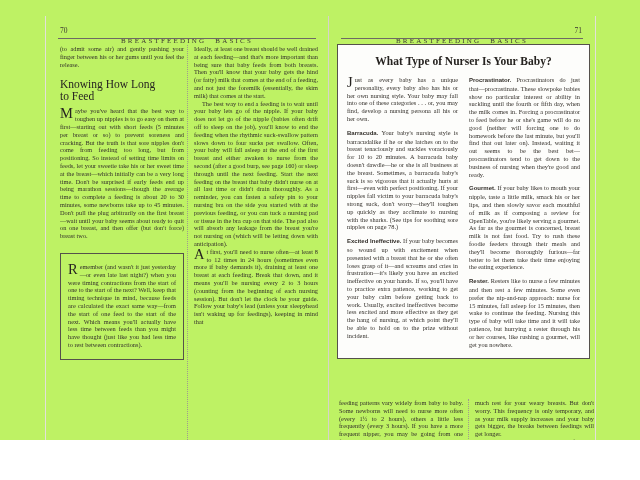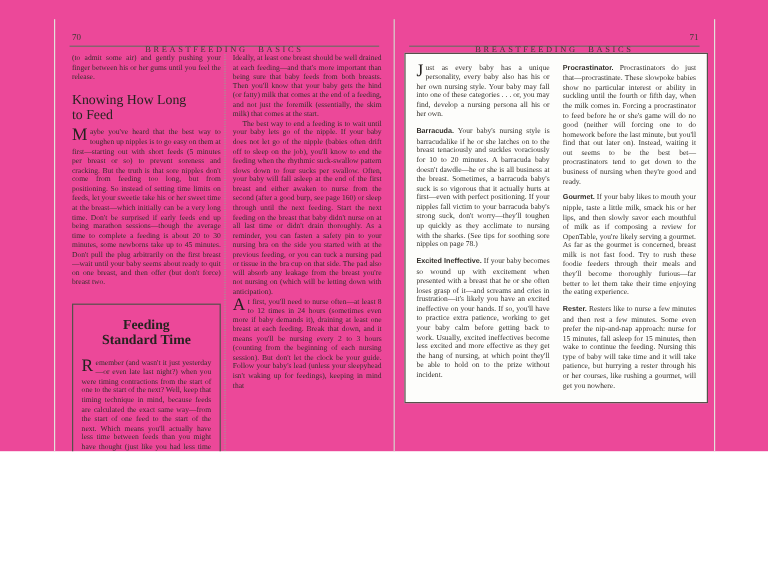--- a/index.html
+++ b/index.html
@@ -1,18 +1,18 @@
 <!DOCTYPE html>
 <html><head>
 <meta charset="utf-8">
 <style>
   * { margin:0; padding:0; box-sizing:border-box; }
   html,body { width:640px; height:480px; }
   body { background:#ffffff; font-family:"Liberation Serif", serif; color:#2f2c28; }
-  .spread { position:relative; width:640px; height:376px; background:#ec4899; overflow:hidden; }
+  .spread { position:relative; width:640px; height:440px; background:#bef264; overflow:hidden; }
   .edge { position:absolute; top:16px; height:448px; width:0; border-left:1px solid #e3e0da; }
   .edge.l { left:45px; }
   .edge.r { left:595px; }
   .edge.gutter { left:328px; border-left:1px solid #d6d2cb; }
   .page { position:absolute; top:0; height:480px; }
   .page-left { left:48px; width:278px; }
   .page-right { left:331px; width:262px; }
   .pagehead { position:absolute; top:26px; left:10px; right:10px; height:13px; border-bottom:1px solid #6e6a64; }
   .rh { position:absolute; left:0; right:0; top:11px; text-align:center; font-size:7px; letter-spacing:2.2px; word-spacing:5px; color:#3c3933; }
   .pn { position:absolute; top:0; font-size:7.5px; color:#3c3933; }
@@ -53,39 +53,39 @@
       <span class="rh">BREASTFEEDING BASICS</span>
     </div>
     <div class="colsep"></div>
 
     <div class="col c1">
       <p class="para">(to admit some air) and gently pushing your finger between his or her gums until you feel the release.</p>
       <h2 class="heading">Knowing How Long to Feed</h2>
       <p class="para"><span class="dropcap">M</span><span>aybe you've heard that the best way to toughen up nipples is to go easy on them at first—starting out with short feeds (5 minutes per breast or so) to prevent soreness and cracking. But the truth is that sore nipples don't come from feeding too long, but from positioning. So instead of setting time limits on feeds, let your sweetie take his or her sweet time at the breast—which initially can be a very long time. Don't be surprised if early feeds end up being marathon sessions—though the average time to complete a feeding is about 20 to 30 minutes, some newborns take up to 45 minutes. Don't pull the plug arbitrarily on the first breast—wait until your baby seems about ready to quit on one breast, and then offer (but don't force) breast two.</span></p>
 
       <div class="sidebar">
-        <h3 class="sidebar-title">Feeding Standard Time</h3>
         <p class="para"><span class="dropcap">R</span><span>emember (and wasn't it just yesterday—or even late last night?) when you were timing contractions from the start of one to the start of the next? Well, keep that timing technique in mind, because feeds are calculated the exact same way—from the start of one feed to the start of the next. Which means you'll actually have less time between feeds than you might have thought (just like you had less time to rest between contractions).</span></p>
       </div>
     </div>
 
     <div class="col c2">
       <p class="para">Ideally, at least one breast should be well drained at each feeding—and that's more important than being sure that baby feeds from both breasts. Then you'll know that your baby gets the hind (or fatty) milk that comes at the end of a feeding, and not just the foremilk (essentially, the skim milk) that comes at the start.</p>
       <p class="para ind">The best way to end a feeding is to wait until your baby lets go of the nipple. If your baby does not let go of the nipple (babies often drift off to sleep on the job), you'll know to end the feeding when the rhythmic suck-swallow pattern slows down to four sucks per swallow. Often, your baby will fall asleep at the end of the first breast and either awaken to nurse from the second (after a good burp, see page 160) or sleep through until the next feeding. Start the next feeding on the breast that baby didn't nurse on at all last time or didn't drain thoroughly. As a reminder, you can fasten a safety pin to your nursing bra on the side you started with at the previous feeding, or you can tuck a nursing pad or tissue in the bra cup on that side. The pad also will absorb any leakage from the breast you're not nursing on (which will be letting down with anticipation).</p>
       <p class="para"><span class="dropcap">A</span><span>t first, you'll need to nurse often—at least 8 to 12 times in 24 hours (sometimes even more if baby demands it), draining at least one breast at each feeding. Break that down, and it means you'll be nursing every 2 to 3 hours (counting from the beginning of each nursing session). But don't let the clock be your guide. Follow your baby's lead (unless your sleepyhead isn't waking up for feedings), keeping in mind that</span></p>
     </div>
   </div>
 
   <div class="page page-right">
     <div class="pagehead">
       <span class="rh">BREASTFEEDING BASICS</span>
       <span class="pn right">71</span>
     </div>
 
     <div class="nurser-box">
+      <h3 class="box-title">What Type of Nurser Is Your Baby?</h3>
       <div class="box-cols">
         <div class="bcol">
           <p class="para"><span class="dropcap">J</span><span>ust as every baby has a unique personality, every baby also has his or her own nursing style. Your baby may fall into one of these categories . . . or, you may find, develop a nursing persona all his or her own.</span></p>
           <p class="para entry"><span class="lead">Barracuda.</span> <span>Your baby's nursing style is barracudalike if he or she latches on to the breast tenaciously and suckles voraciously for 10 to 20 minutes. A barracuda baby doesn't dawdle—he or she is all business at the breast. Sometimes, a barracuda baby's suck is so vigorous that it actually hurts at first—even with perfect positioning. If your nipples fall victim to your barracuda baby's strong suck, don't worry—they'll toughen up quickly as they acclimate to nursing with the sharks. (See tips for soothing sore nipples on page 78.)</span></p>
           <p class="para entry"><span class="lead">Excited Ineffective.</span> <span>If your baby becomes so wound up with excitement when presented with a breast that he or she often loses grasp of it—and screams and cries in frustration—it's likely you have an excited ineffective on your hands. If so, you'll have to practice extra patience, working to get your baby calm before getting back to work. Usually, excited ineffectives become less excited and more effective as they get the hang of nursing, at which point they'll be able to hold on to the prize without incident.</span></p>
         </div>
         <div class="bcol">
           <p class="para"><span class="lead">Procrastinator.</span> <span>Procrastinators do just that—procrastinate. These slowpoke babies show no particular interest or ability in suckling until the fourth or fifth day, when the milk comes in. Forcing a procrastinator to feed before he or she's game will do no good (neither will forcing one to do homework before the last minute, but you'll find that out later on). Instead, waiting it out seems to be the best bet—procrastinators tend to get down to the business of nursing when they're good and ready.</span></p>
           <p class="para entry"><span class="lead">Gourmet.</span> <span>If your baby likes to mouth your nipple, taste a little milk, smack his or her lips, and then slowly savor each mouthful of milk as if composing a review for OpenTable, you're likely serving a gourmet. As far as the gourmet is concerned, breast milk is not fast food. Try to rush these foodie feeders through their meals and they'll become thoroughly furious—far better to let them take their time enjoying the eating experience.</span></p>
           <p class="para entry"><span class="lead">Rester.</span> <span>Resters like to nurse a few minutes and then rest a few minutes. Some even prefer the nip-and-nap approach: nurse for 15 minutes, fall asleep for 15 minutes, then wake to continue the feeding. Nursing this type of baby will take time and it will take patience, but hurrying a rester through his or her courses, like rushing a gourmet, will get you nowhere.</span></p>

